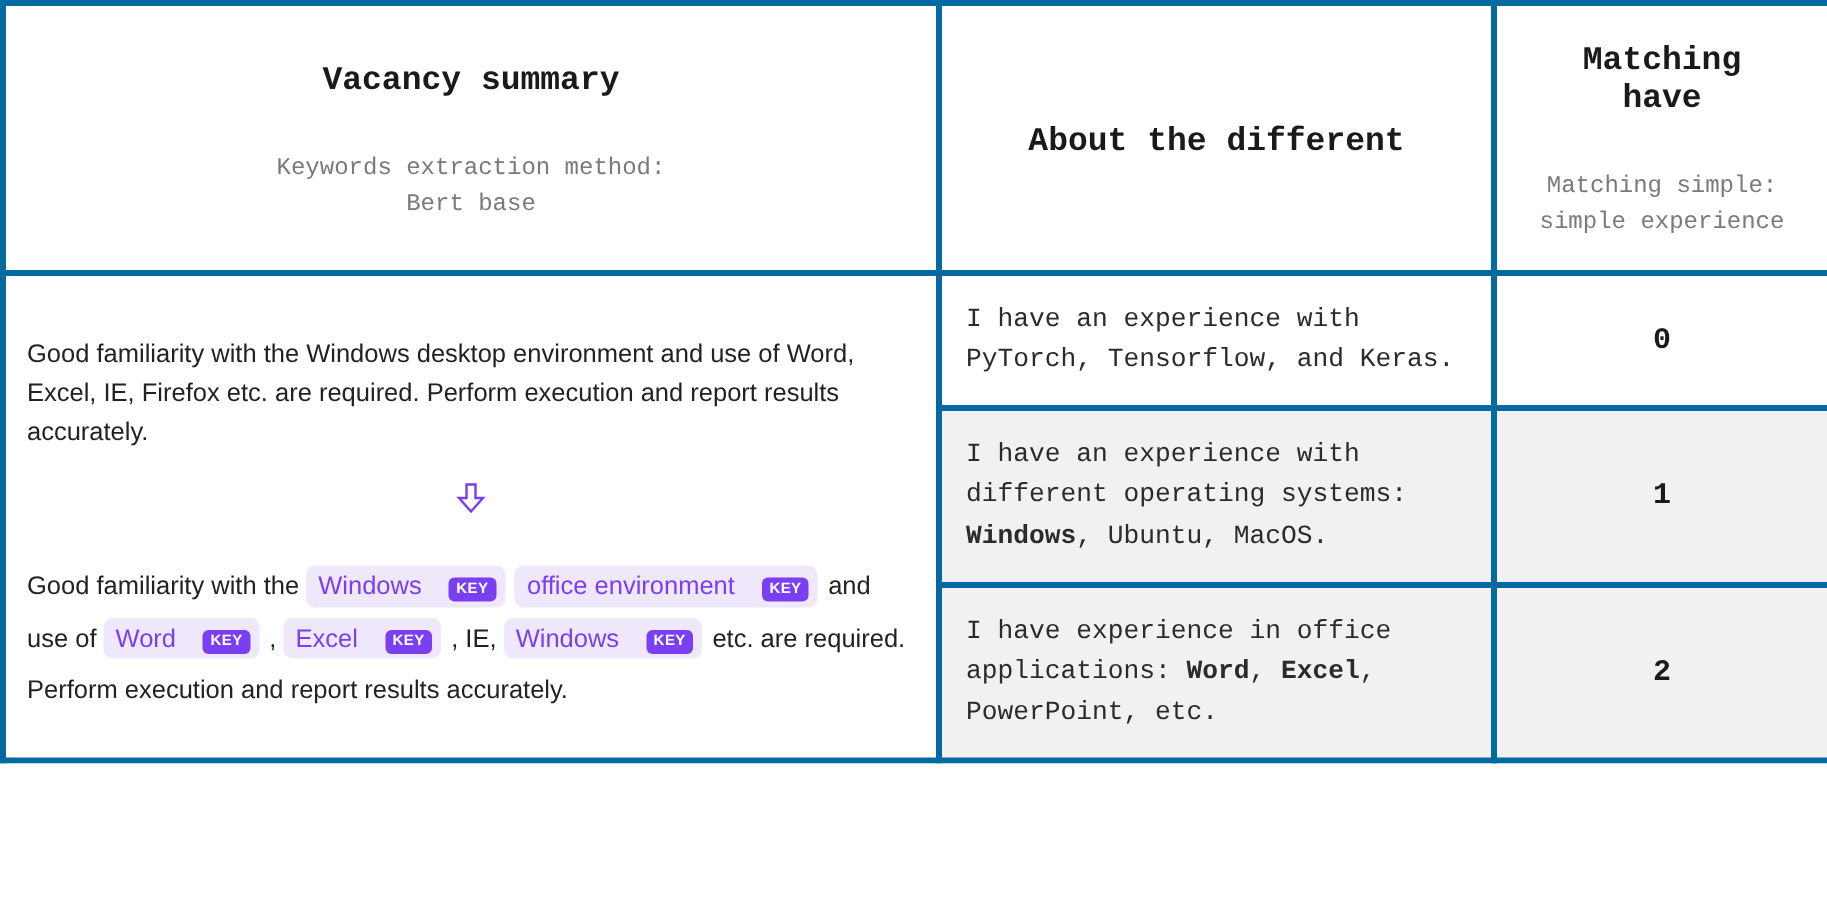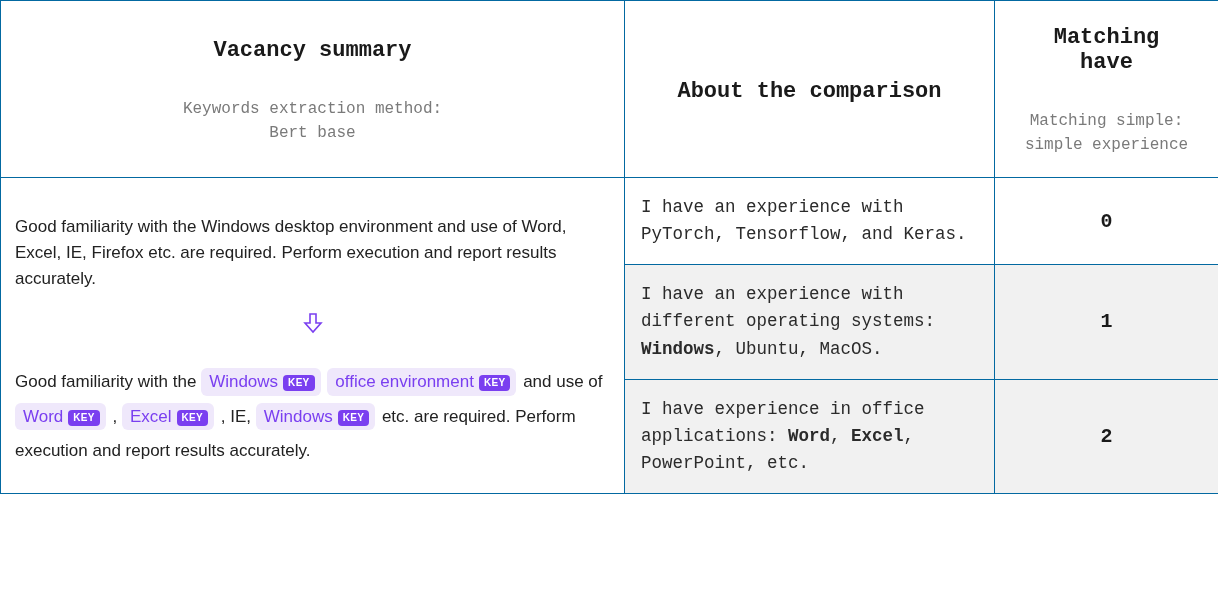--- a/index.html
+++ b/index.html
@@ -10,21 +10,21 @@
     color: #1a1a1a;
     padding: 0;
   }
   .mono { font-family: "SFMono-Regular", Consolas, "Liberation Mono", Menlo, monospace; }
   table.main {
     border-collapse: collapse;
     width: 1218px;
     table-layout: fixed;
   }
   table.main td, table.main th {
-    border: 1px solid #0369a1;
+    border: 4px solid #0369a1;
     vertical-align: middle;
   }
   th { font-weight: 700; }
   .hdr-cell {
     text-align: center;
     padding: 24px 16px 20px;
   }
   .hdr-title { font-size: 22px; font-weight: 700; }
   .hdr-sub { color: #7a7a7a; font-size: 16px; margin-top: 34px; line-height: 1.5; font-weight: 400; }
   .col-vacancy { width: 624px; }
@@ -43,21 +43,21 @@
     line-height: 1.4;
   }
   .key-chip .badge {
     display: inline-block;
     background: #7a3ff0;
     color: #fff;
     font-size: 10px;
     font-weight: 700;
     border-radius: 4px;
     padding: 1px 5px;
-    margin-left: 5px;
+    margin-left: 18px;
     vertical-align: 1px;
     letter-spacing: .3px;
   }
   .cand-cell { padding: 16px 16px; font-size: 17.5px; line-height: 1.55; color: #2b2b2b; }
   .cand-cell b { font-weight: 700; }
   .score-cell { text-align: center; font-size: 20px; font-weight: 700; }
   .row-shade { background: #f1f1f1; }
   .annotated { line-height: 2.0; }
 </style>
 </head>
@@ -72,21 +72,21 @@
   <thead>
     <tr>
       <th class="hdr-cell">
         <div class="mono hdr-title">Vacancy summary</div>
         <div class="mono hdr-sub">
           <span>Keywords extraction method:</span><br>
           <span>Bert base</span>
         </div>
       </th>
       <th class="hdr-cell">
-        <div class="mono hdr-title">About the comparison</div>
+        <div class="mono hdr-title">About the different</div>
       </th>
       <th class="hdr-cell">
         <div class="mono hdr-title">
           <span>Matching</span><br>
           <span>have</span>
         </div>
         <div class="mono hdr-sub">
           <span>Matching simple:</span><br>
           <span>simple experience</span>
         </div>

